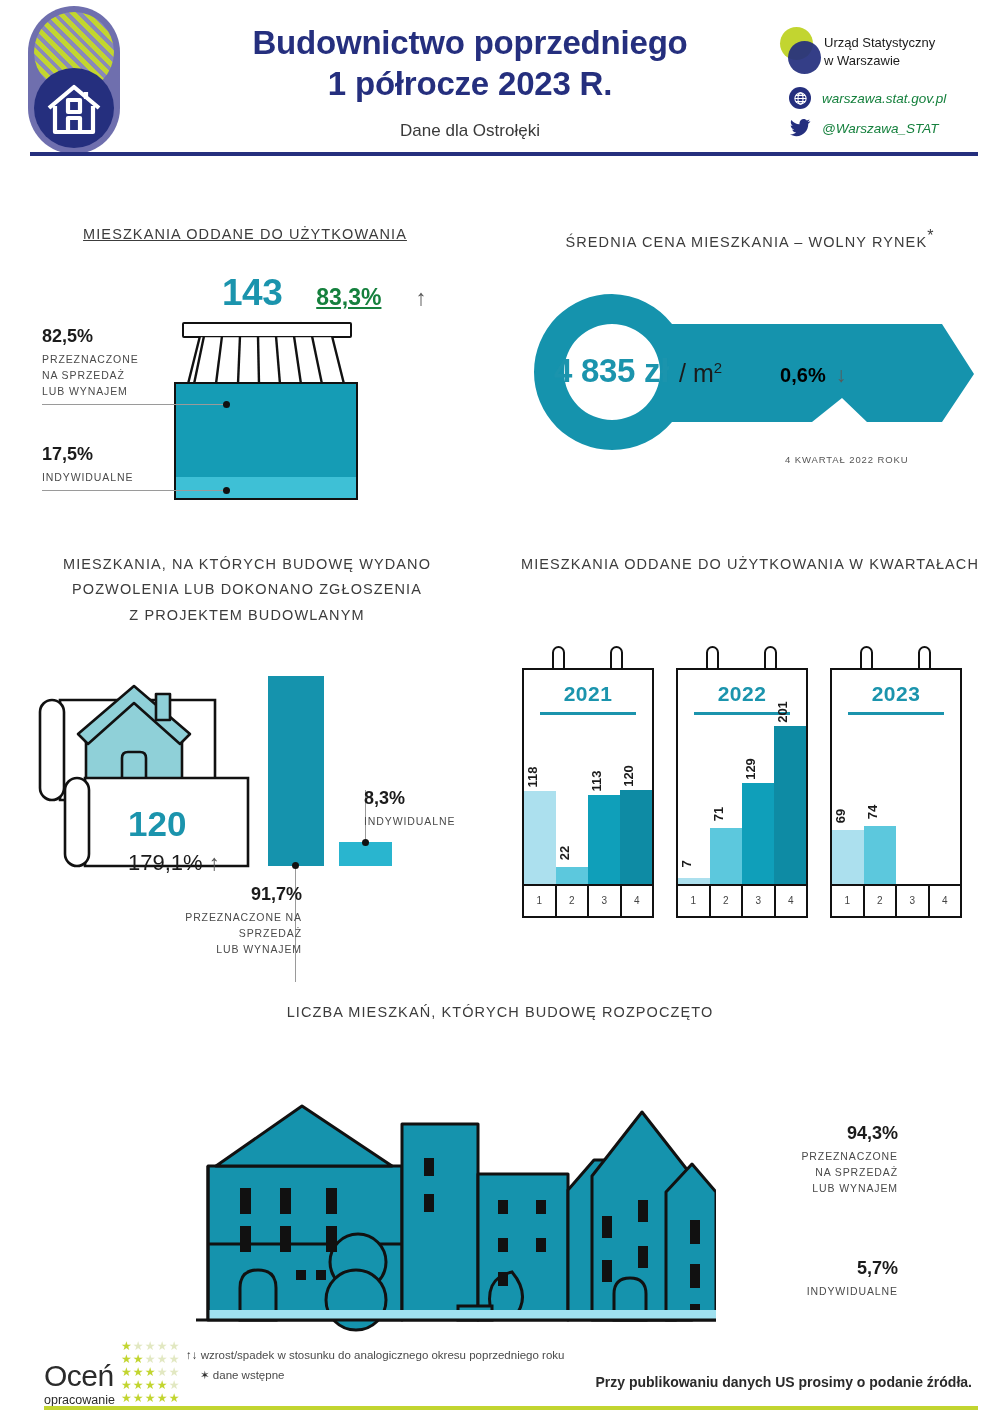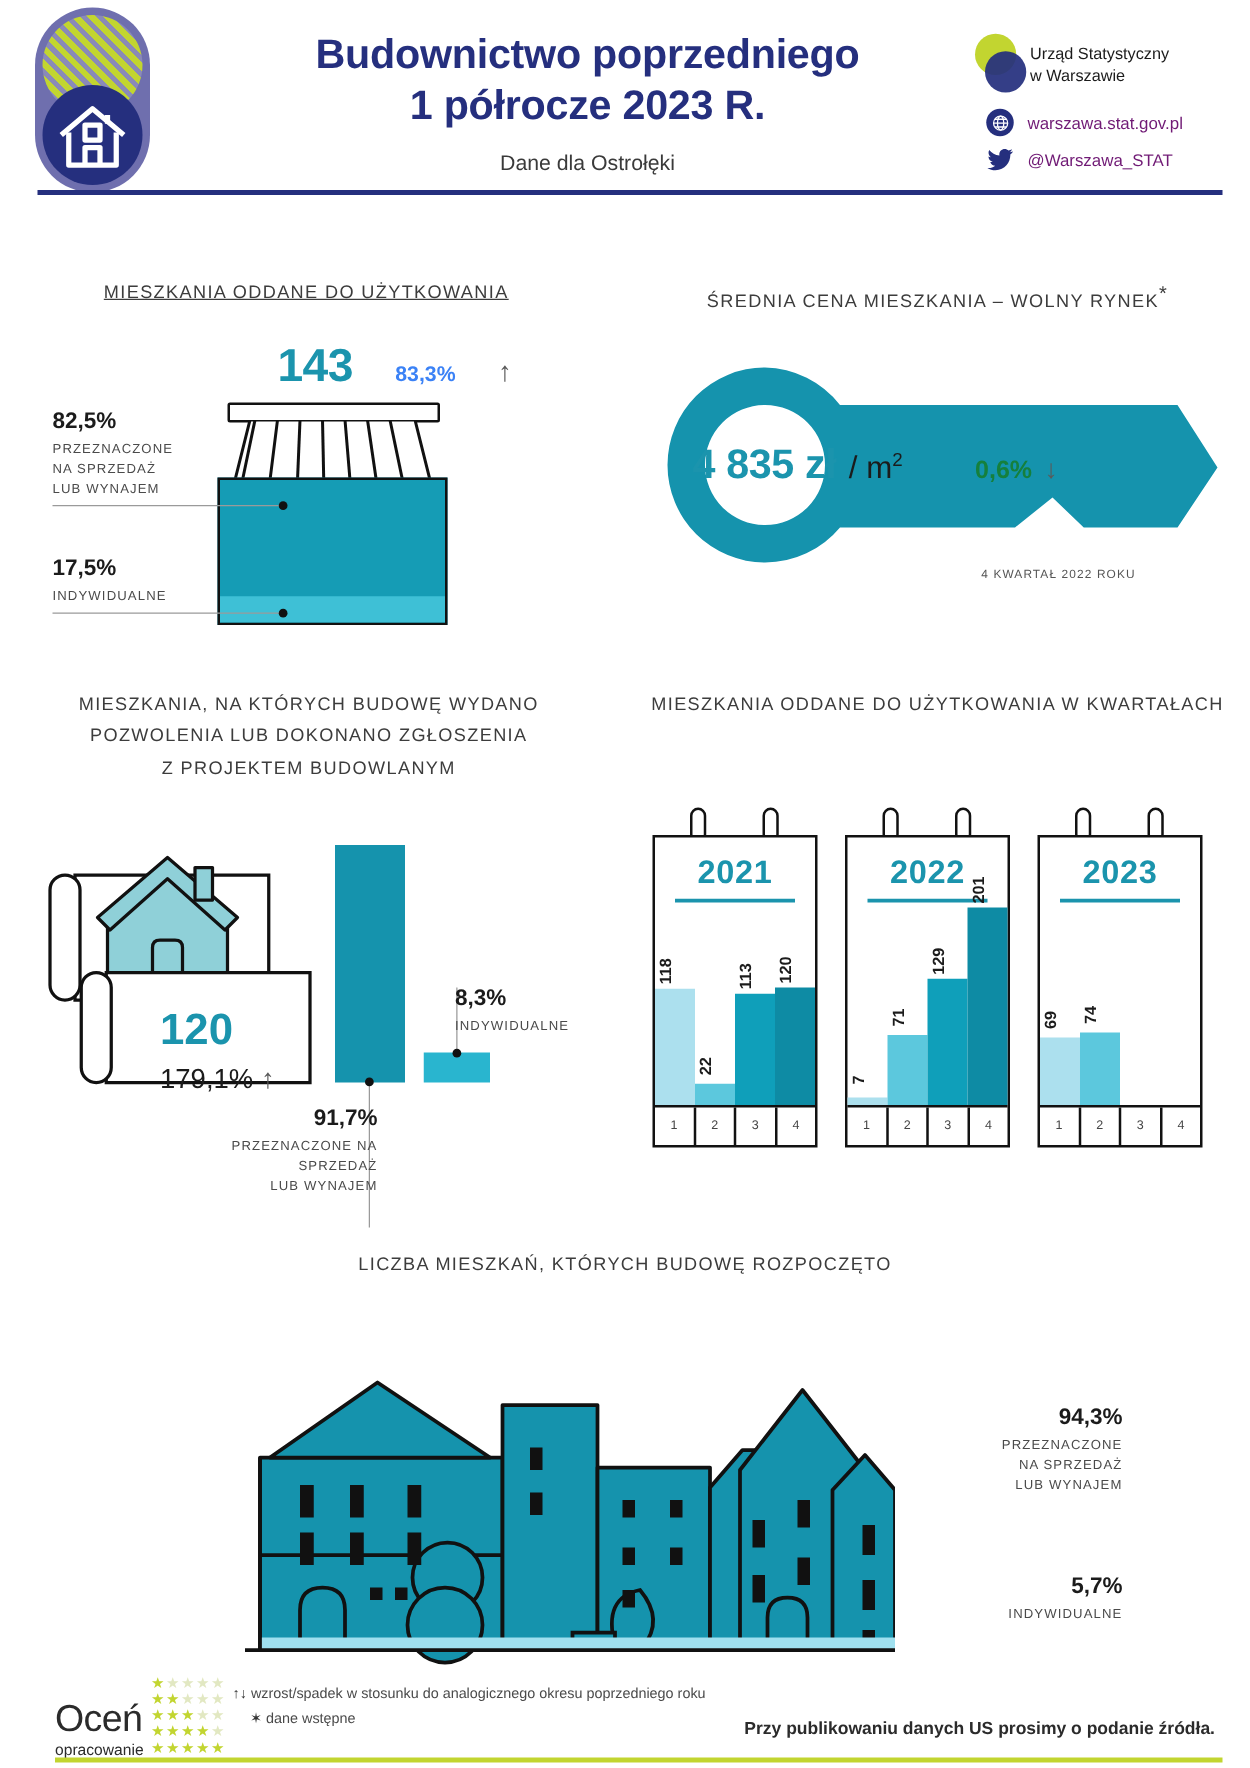--- a/index.html
+++ b/index.html
@@ -57,42 +57,42 @@
   .gus-circ-navy {
     position: absolute; left: 10px; top: 15px; width: 33px; height: 33px;
     border-radius: 50%; background: #252f7e; opacity: .93;
   }
   .gus-name { font-size: 13px; color: #1b1b1b; line-height: 1.35; }
   .gus-icon {
     width: 22px; height: 22px; border-radius: 50%;
     background: #252f7e; flex: 0 0 22px; margin-left: 11px; margin-right: 11px;
     display: flex; align-items: center; justify-content: center;
   }
-  .gus-link { font-size: 13.5px; color: #701a75; }
+  .gus-link { font-size: 13.5px; color: #15803d; font-style: italic; }
   .tw-icon { width: 22px; height: 20px; flex: 0 0 22px; margin-left: 11px; margin-right: 11px; }
   .header-rule {
     position: absolute; left: 30px; right: 22px; top: 152px;
     height: 4px; background: #252f7e;
   }
 
   
   .sec-title {
     font-size: 14.5px; letter-spacing: 1.1px; color: #3c3c3c;
     text-align: center; line-height: 1.75; font-weight: normal;
   }
 
   
   .blk1 { position: absolute; left: 0px; top: 222px; width: 500px; }
   .blk1 .sec-title { width: 470px; margin-left: 10px; text-decoration: underline; }
   .shop-head {
     position: absolute; left: 222px; top: 50px;
     display: flex; align-items: baseline; gap: 34px;
   }
   .big-num { font-size: 37px; font-weight: bold; color: #1b94ad; letter-spacing: -0.5px; }
-  .pct-big { font-size: 17px; font-weight: bold; color: #3b82f6; }
+  .pct-big { font-size: 23px; font-weight: bold; color: #15803d; text-decoration: underline; }
   .arrow-g { font-size: 22px; color: #5a5a5a; font-weight: normal; }
 
   .shop { position: absolute; left: 168px; top: 100px; width: 196px; height: 180px; }
   .awn-top {
     position: absolute; left: 14px; top: 0; width: 170px; height: 16px;
     border: 2.4px solid #111; background: #fff; border-radius: 2px;
   }
   .awning { position: absolute; left: 0; top: 14px; width: 196px; height: 48px; }
   .shop-body {
     position: absolute; left: 6px; top: 60px; width: 184px; height: 118px;
@@ -117,21 +117,21 @@
   
   .blk2 { position: absolute; left: 500px; top: 222px; width: 500px; }
   .key-wrap { position: absolute; left: 12px; top: 60px; width: 480px; height: 180px; }
   .key-text {
     position: absolute; left: 42px; top: 70px;
     display: flex; align-items: baseline;
   }
   .key-price { font-size: 33px; font-weight: bold; color: #1b94ad; letter-spacing: -0.3px; }
   .key-unit { font-size: 25px; color: #1b1b1b; margin-left: 10px; font-weight: normal; }
   .key-unit sup { font-size: 15px; }
-  .key-pct { font-size: 20px; font-weight: bold; color: #15803d; margin-left: 58px; }
+  .key-pct { font-size: 20px; font-weight: bold; color: #000000; margin-left: 58px; }
   .key-arrow { font-size: 21px; color: #5a5a5a; margin-left: 10px; }
   .key-note {
     position: absolute; left: 285px; top: 232px;
     font-size: 9.5px; letter-spacing: 0.9px; color: #555;
   }
   .star-sup { font-size: 16px; vertical-align: super; color: #3c3c3c; }
 
   
   .blk3 { position: absolute; left: 0px; top: 552px; width: 500px; }
   .blk3 .sec-title { width: 470px; margin-left: 12px; }
@@ -164,21 +164,21 @@
   .cal-rings { position: relative; height: 22px; }
   .ring {
     position: absolute; top: 0; width: 13px; height: 28px;
     border: 2.2px solid #111; border-radius: 7px; background: #fff;
   }
   .cal-body {
     position: relative; border: 2.2px solid #111; background: #fff;
     height: 250px; margin-top: 0px;
   }
   .cal-year {
-    text-align: center; font-size: 26px; font-weight: bold;
+    text-align: center; font-size: 21px; font-weight: bold;
     color: #1b94ad; padding-top: 12px; letter-spacing: 0.5px;
   }
   .cal-underline {
     width: 96px; height: 3px; background: #1b94ad; margin: 6px auto 0;
   }
   .cal-plot { position: absolute; left: 0; right: 0; bottom: 32px; top: 60px; }
   .cal-bars {
     position: absolute; left: 0; right: 0; bottom: 0; top: 0;
     display: flex; align-items: flex-end;
   }

